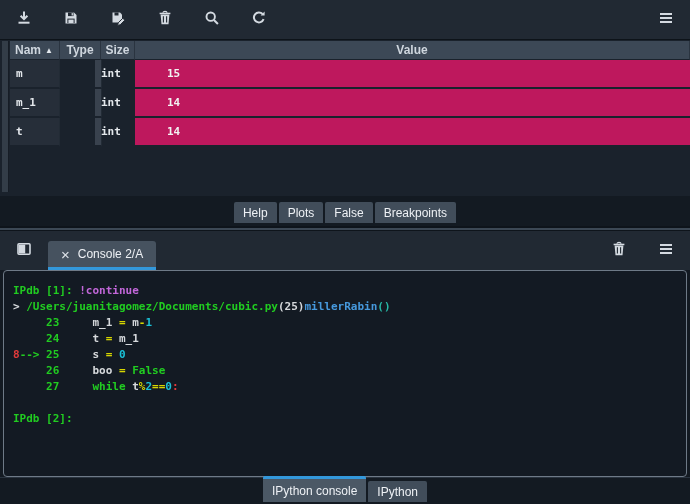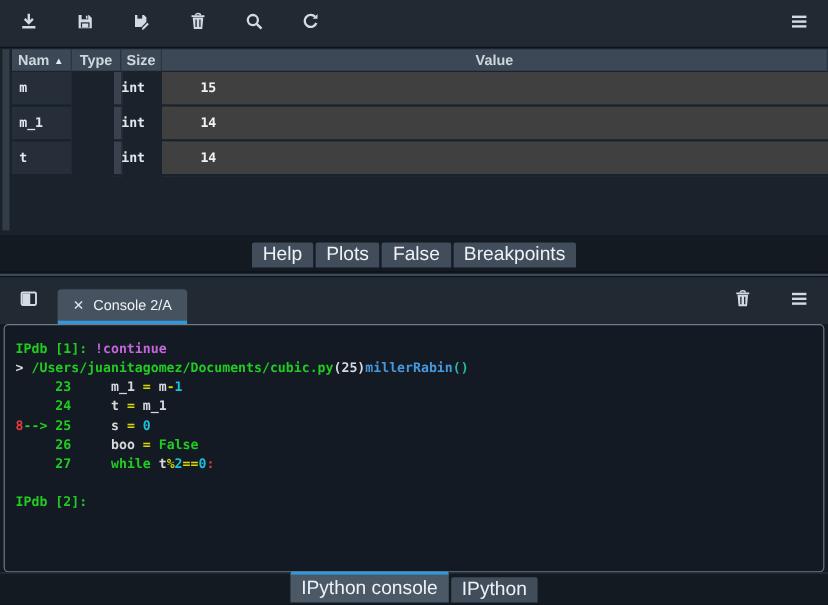--- a/index.html
+++ b/index.html
@@ -25,27 +25,27 @@
   .hcell { height:19px; background:#3c4856; color:#cfd6de; font-size:12px; font-weight:bold;
            display:flex; align-items:center; justify-content:center;
            border-right:1px solid #2a3440; border-bottom:1px solid #1a222c; }
   .hcell.name { justify-content:flex-start; padding-left:5px; }
   .sort-arrow { font-size:8px; margin-left:4px; color:#e4e9ee; }
   .cell { height:29px; display:flex; align-items:center; padding-left:6px;
           font-family:"DejaVu Sans Mono",monospace; font-size:11px; font-weight:bold;
           color:#e4e8ec; border-right:1px solid #222b35; border-bottom:2px solid #1a222c; }
   .cell.namec { background:#262e39; }
   .cell.typec, .cell.sizec { background:#39424e;margin-left:35px; }
-  .cell.valuec { background:#404040; color:#f2f2f2; border-right:none;padding-left:32px; }
+  .cell.valuec { background:#be185d; color:#f2f2f2; border-right:none;padding-left:32px; }
 
   .pane-tabbar { display:flex; justify-content:center; align-items:flex-end; gap:2px;
                  background:#131a22; }
   .pane-tabbar.top { position:absolute; bottom:0; left:0; right:0; height:30px; padding-bottom:3px; }
   .tab { height:21px; display:flex; align-items:center; padding:0 9px;
-         background:#414d5a; color:#eef1f5; font-size:16px; border-radius:2px 2px 0 0;
+         background:#414d5a; color:#eef1f5; font-size:12px; border-radius:2px 2px 0 0;
          cursor:pointer; white-space:nowrap;text-align:right; }
   .tab.active { height:26px; background:#4b5865; border-top:3px solid #3398db; }
 
   
   .splitter { position:absolute; top:226px; left:0; right:0; height:5px; background:#0e141b; }
   .splitter::after { content:""; position:absolute; left:0; right:0; top:2px; height:2px; background:#3c4855; }
 
   
   .pane-bottom { position:absolute; top:231px; left:0; right:0; bottom:0; background:#131a22; }
   .console-header { height:39px; background:#212933; display:flex; align-items:center; padding:0 14px; }

